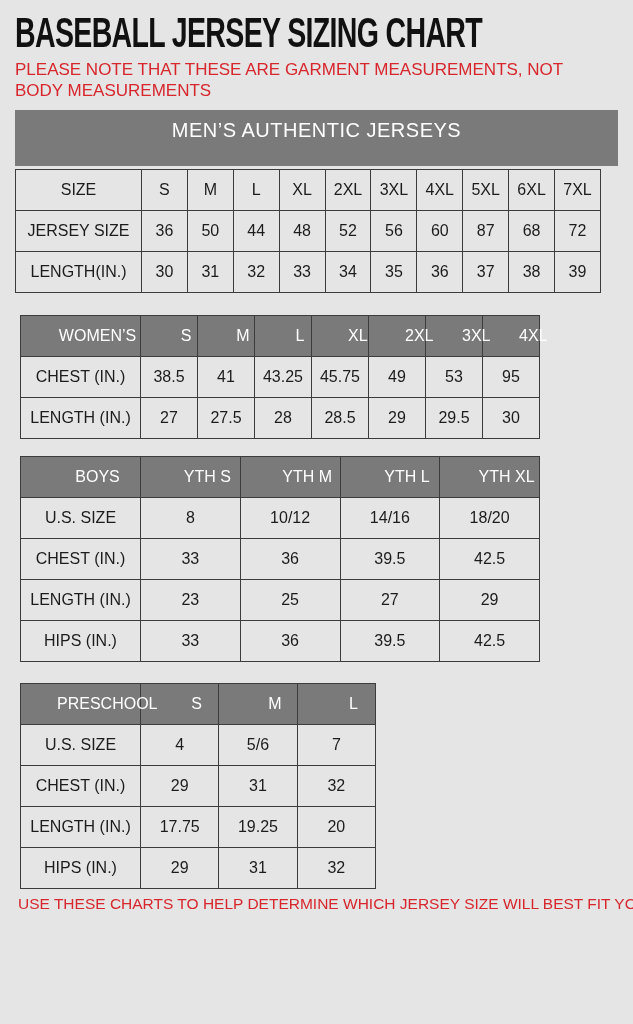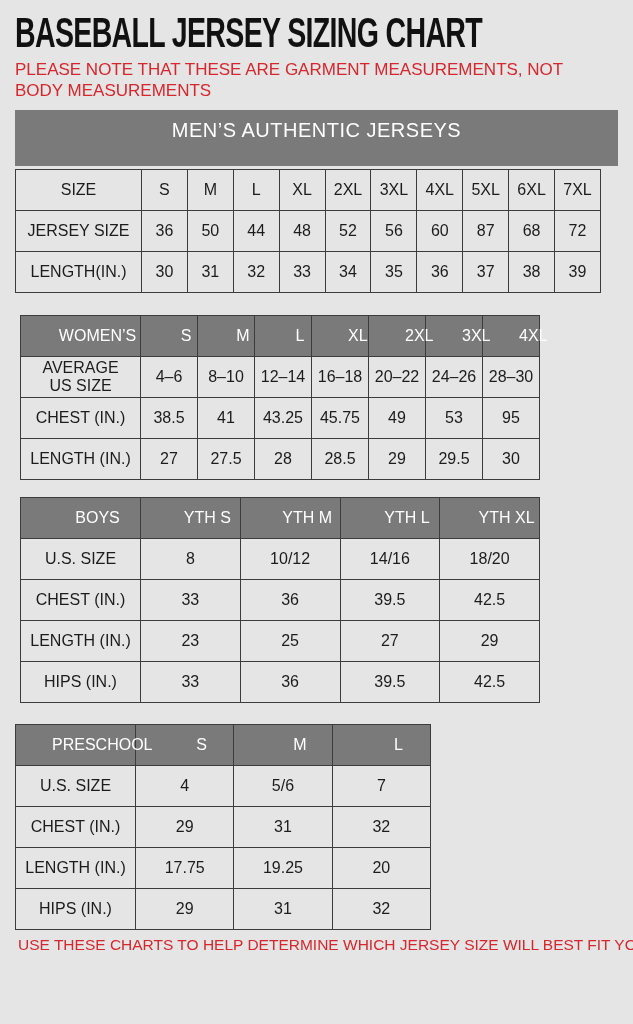--- a/index.html
+++ b/index.html
@@ -57,21 +57,21 @@
     color: #1c1c1c;
     height: 40px;
     padding: 0 2px;
     white-space: pre-line;
     line-height: 1.15;
   }
   .mens-table { width: 586px; }
   .mens-table col.label-col { width: 126px; }
   .std-table { width: 520px; margin-left: 5px; }
   .std-table col.label-col { width: 120px; }
-  .preschool-table { width: 416px; }
+  .preschool-table { width: 356px; margin-left: 5px; }
   .preschool-table col.label-col { width: 120px; }
   .gray-header thead th {
     background: #7a7a7a;
     color: #ffffff;
     border-color: #3c3c3c;
     padding-left: 36px;
   }
   .gap-a { height: 22px; }
   .gap-b { height: 17px; }
   .gap-c { height: 21px; }
@@ -172,31 +172,20 @@
           <th>M</th>
           <th>L</th>
           <th>XL</th>
           <th>2XL</th>
           <th>3XL</th>
           <th>4XL</th>
         </tr>
       </thead>
       <tbody>
         <tr>
-          <th>AVERAGE
-US SIZE</th>
-          <td>4–6</td>
-          <td>8–10</td>
-          <td>12–14</td>
-          <td>16–18</td>
-          <td>20–22</td>
-          <td>24–26</td>
-          <td>28–30</td>
-        </tr>
-        <tr>
           <th>CHEST (IN.)</th>
           <td>38.5</td>
           <td>41</td>
           <td>43.25</td>
           <td>45.75</td>
           <td>49</td>
           <td>53</td>
           <td>95</td>
         </tr>
         <tr>

